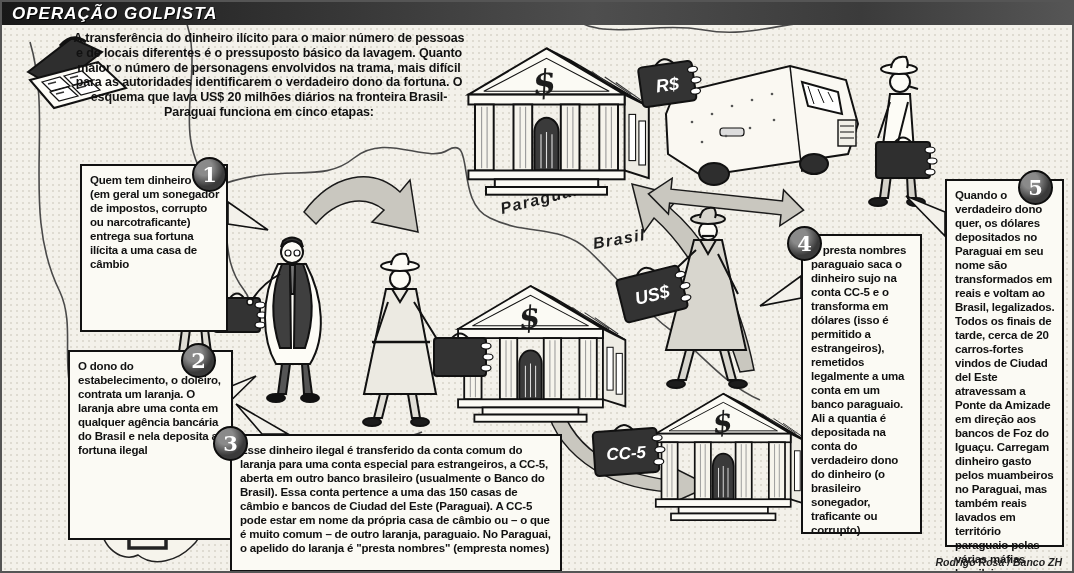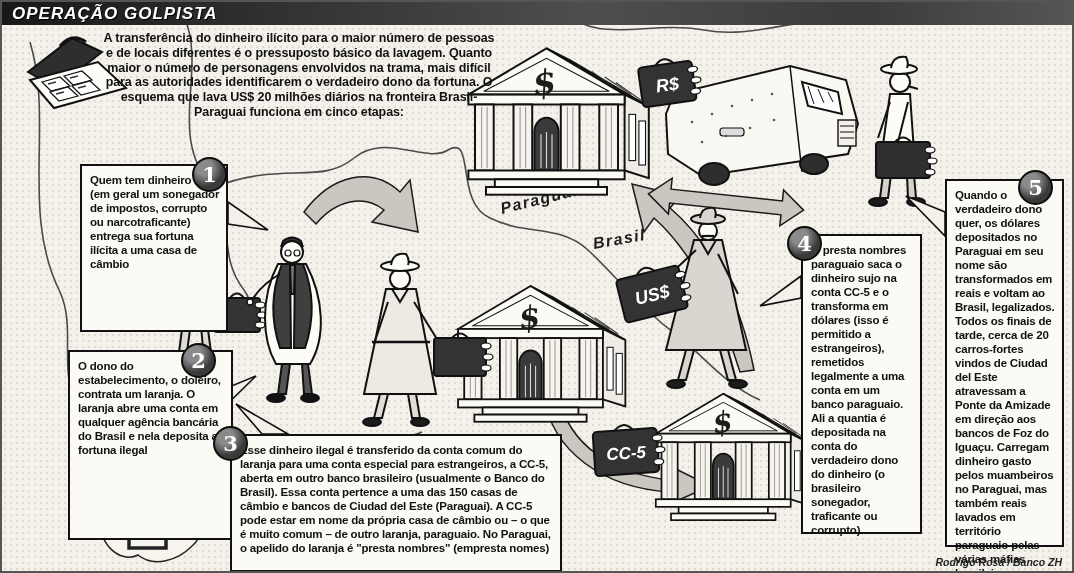--- a/index.html
+++ b/index.html
@@ -19,21 +19,20 @@
     display:flex; align-items:center; padding-left:10px;
   }
   .titlebar .title {
     color:#fff; font-weight:bold; font-style:italic; font-size:17px;
     letter-spacing:1px; text-shadow:1px 1px 0 #000;
   }
   .intro {
     position:absolute; left:68px; top:29px; width:398px; z-index:3;
     font-size:12.5px; font-weight:bold; line-height:1.18; text-align:center;
     letter-spacing:-0.1px;
-    margin-left:30px;
   }
   svg.scene { position:absolute; left:0; top:0; z-index:1; }
   .stepbox {
     position:absolute; z-index:3; background:#fbfaf4;
     border:2px solid #111; padding:7px 6px 4px 8px;
     font-size:11.5px; font-weight:bold; line-height:1.22; letter-spacing:-0.2px;
   }
   #box1 { left:78px;  top:162px; width:148px; height:168px; }
   #box2 { left:66px;  top:348px; width:165px; height:190px; }
   #box3 { left:228px; top:432px; width:332px; height:138px; }

